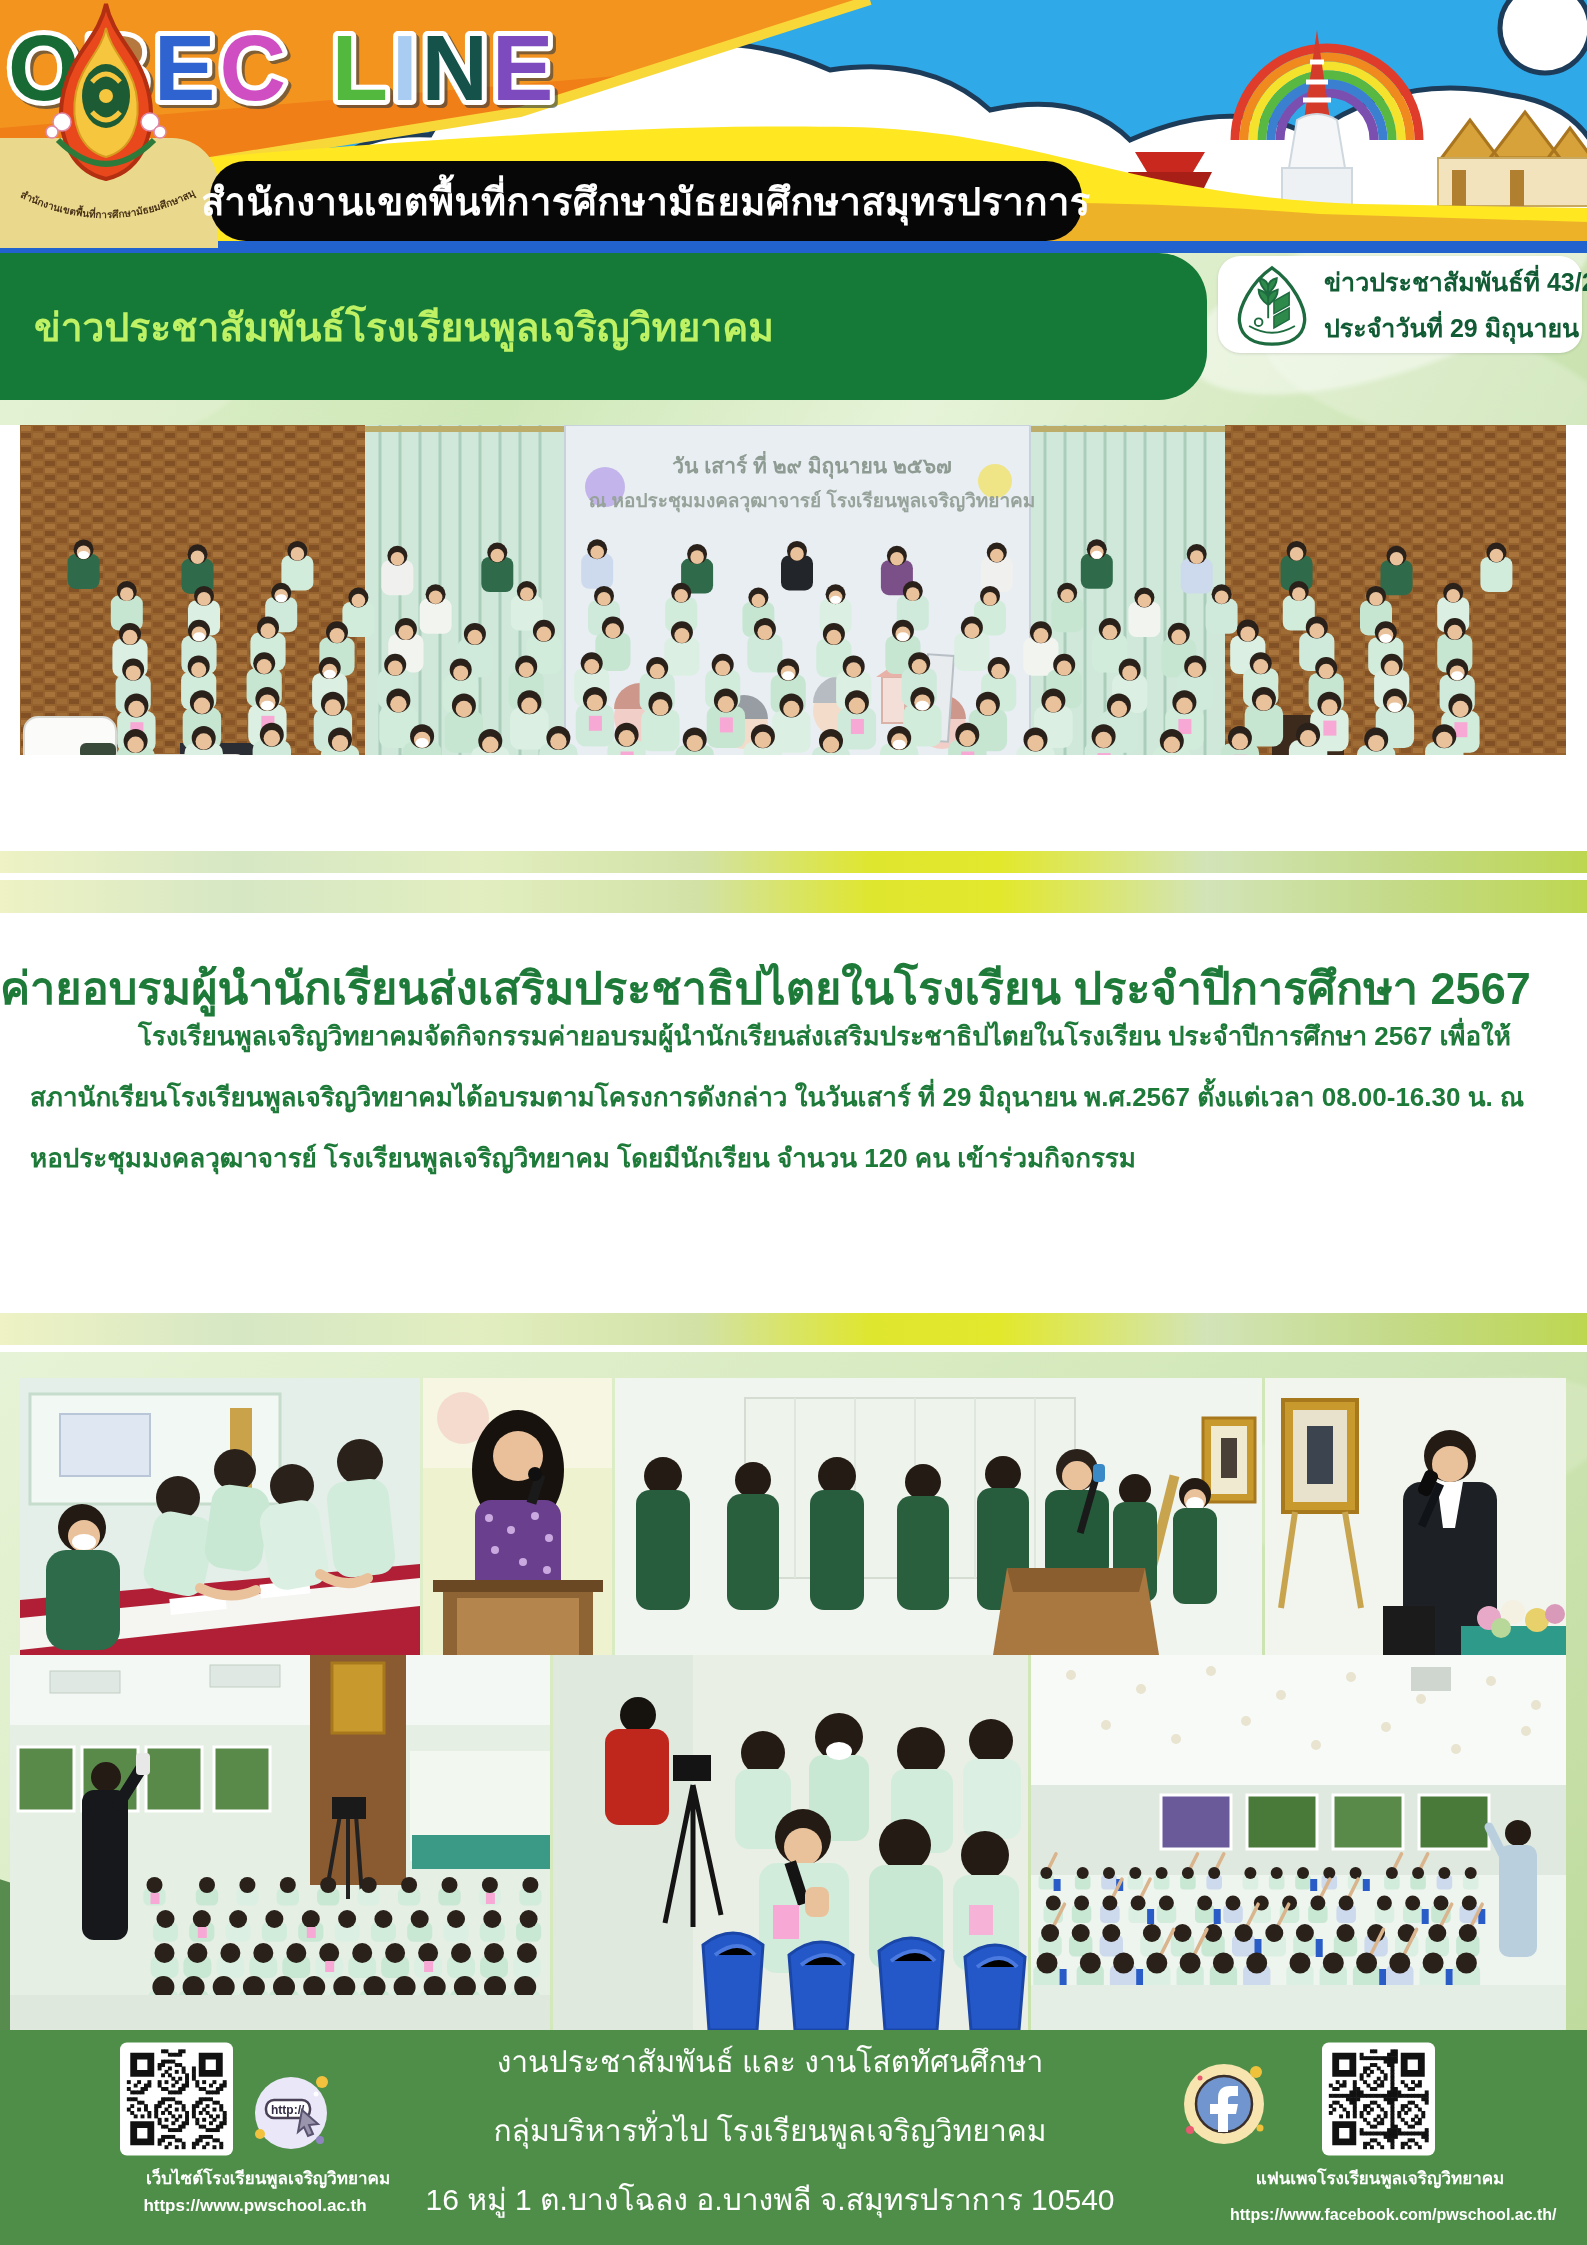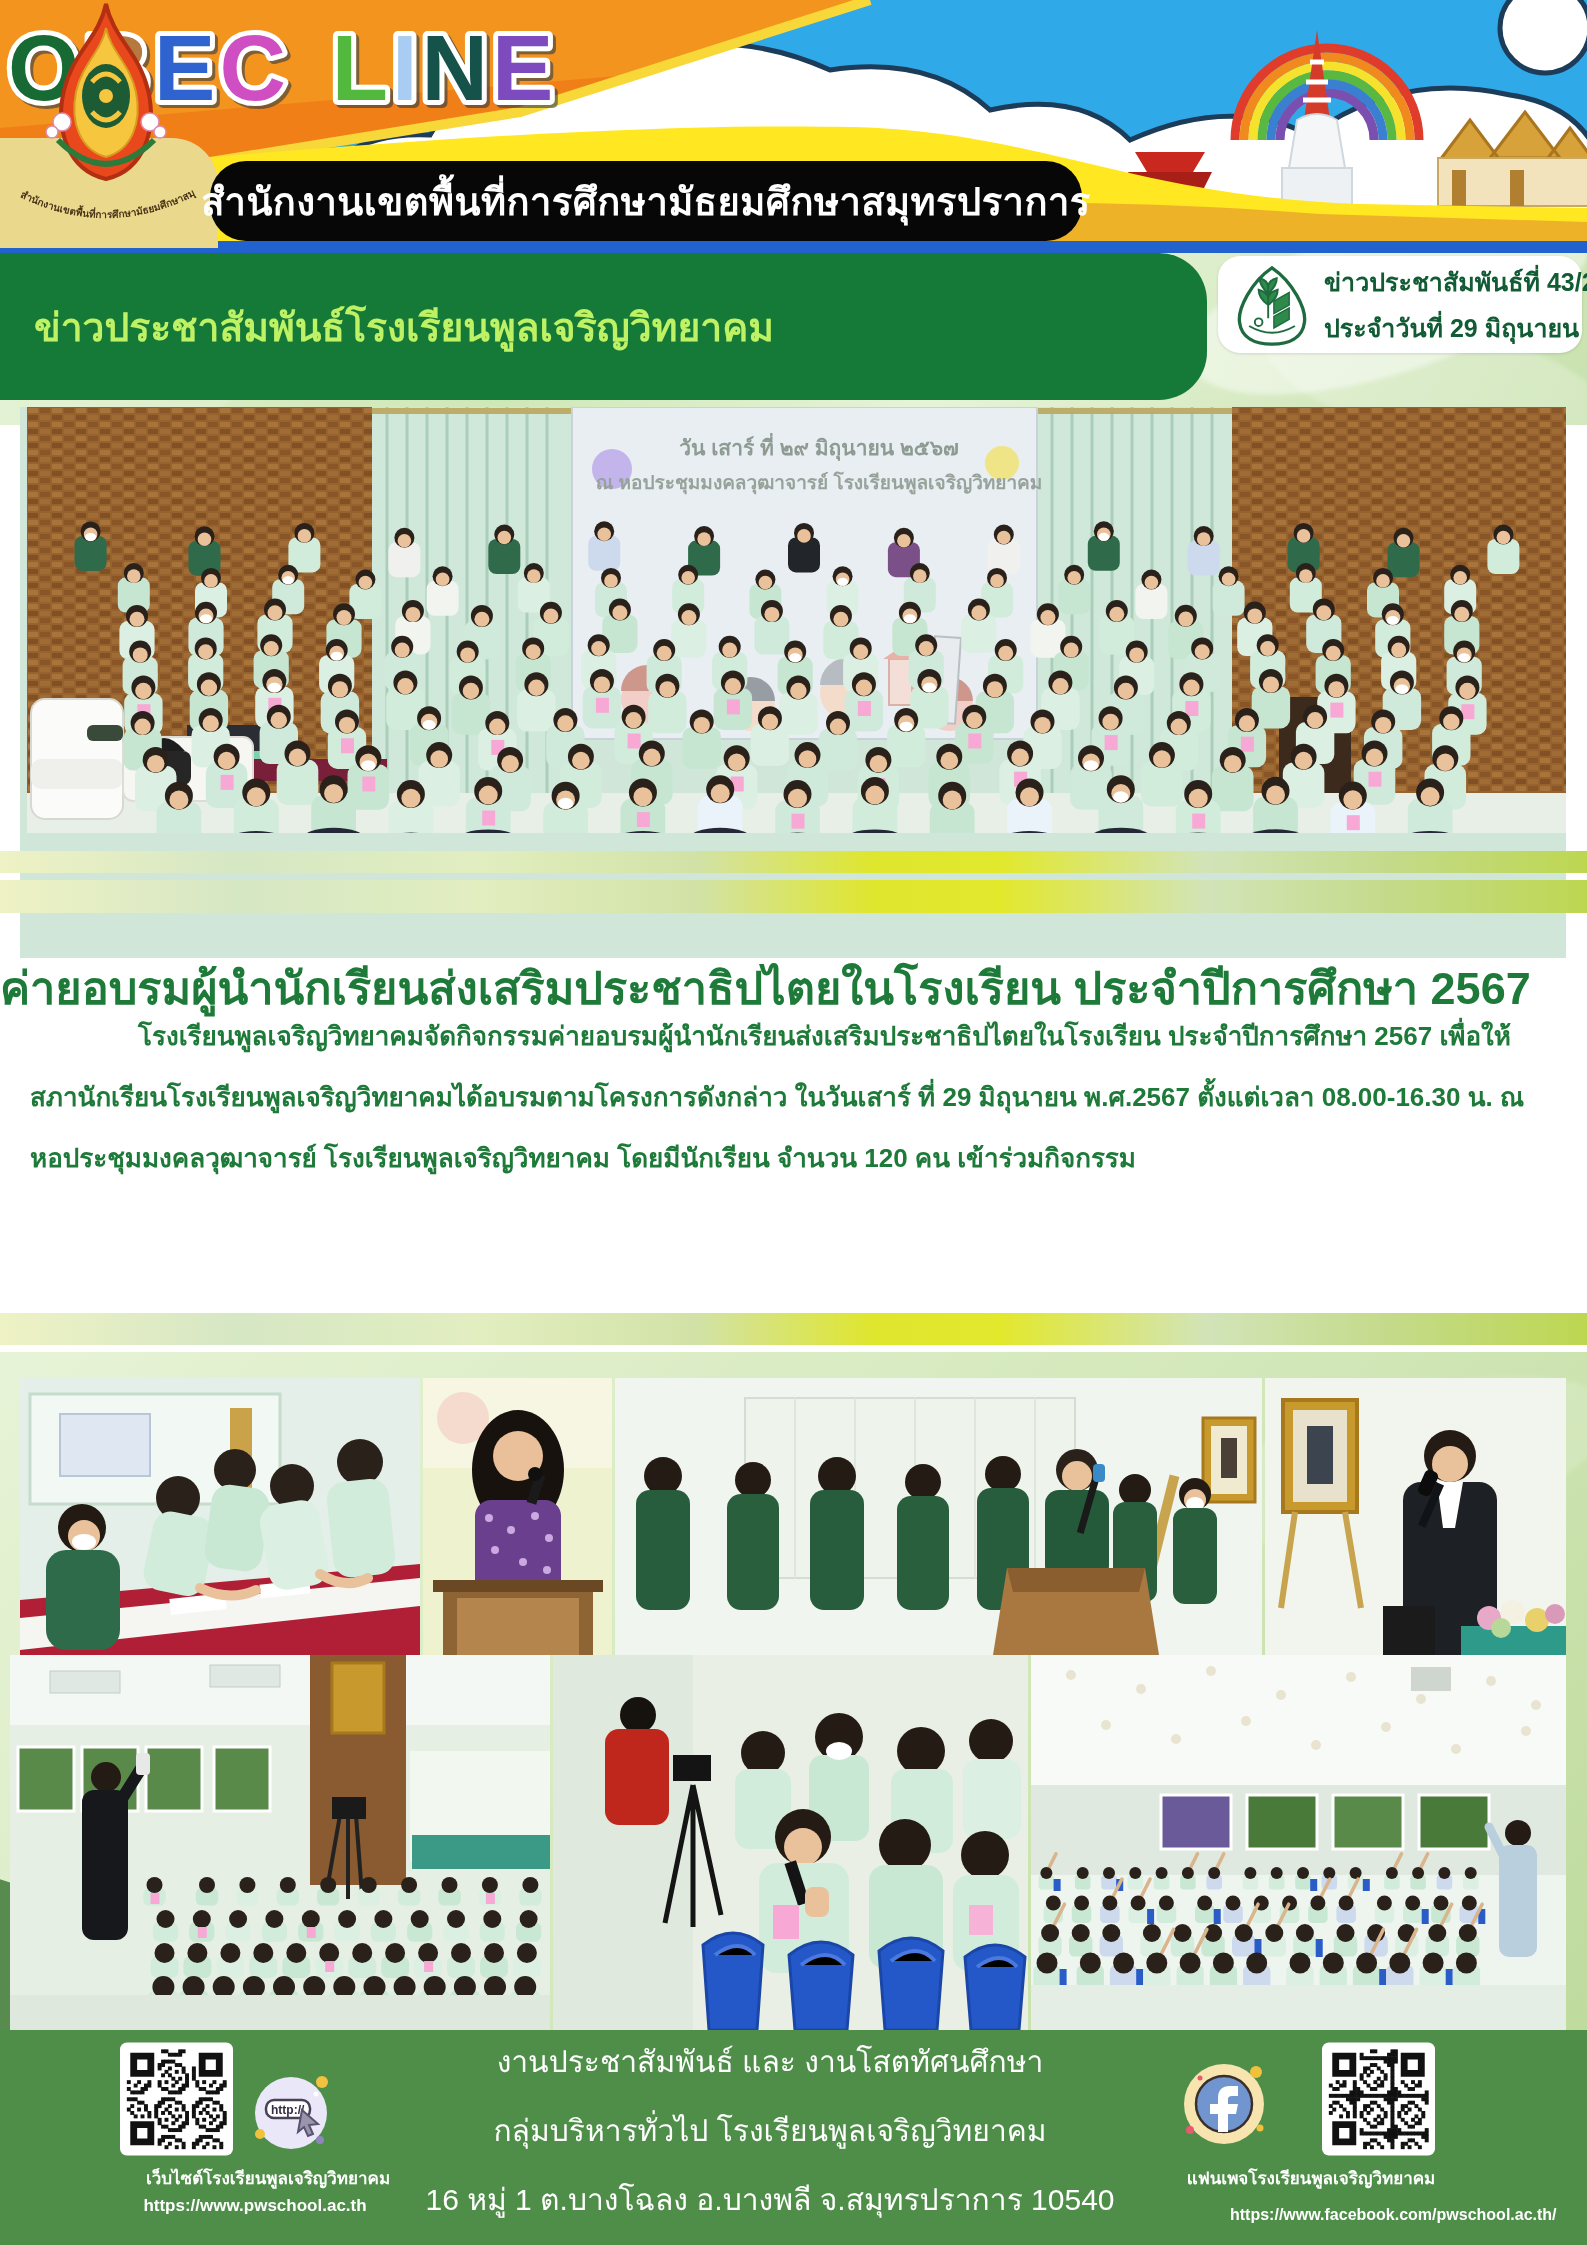--- a/index.html
+++ b/index.html
@@ -23,21 +23,21 @@
   .masthead-band{position:absolute;left:0;top:253px;width:1207px;height:147px;background:#157a38;
      border-radius:0 48px 48px 0;display:flex;align-items:center;z-index:4;}
   .masthead-band h1{margin:0 0 0 34px;color:#bef264;font-size:39px;font-weight:bold;white-space:nowrap;}
   .newsbox{position:absolute;left:1218px;top:256px;width:364px;height:97px;background:#ffffff;
      border-radius:22px;display:flex;align-items:center;z-index:4;box-shadow:0 1px 3px rgba(0,0,0,.12);}
   .newsbox .nb-text{margin-left:10px;display:flex;flex-direction:column;gap:6px;}
   .newsbox .nb-text div{color:#115c34;font-weight:bold;font-size:25px;white-space:nowrap;}
   .school-logo{flex:0 0 auto;margin-left:12px;}
 
   
-  .photo-main{position:absolute;left:20px;top:407px;width:1546px;height:551px;overflow:hidden;background:#cfe6d8;padding-left:7px;}
+  .photo-main{position:absolute;left:20px;top:425px;width:1546px;height:330px;overflow:hidden;background:#cfe6d8;}
 
   
   .band{position:absolute;left:0;width:1587px;
      background:linear-gradient(90deg,#eef2c4 0%,#d6e7c4 15%,#e2eec0 30%,#d2e2a6 44%,#dfe62e 55%,#e2e82c 63%,#d2e4b8 76%,#c4da88 88%,#bdd751 100%);}
   .band1{top:851px;height:22px;}
   .band2{top:880px;height:33px;}
   .band3{top:1313px;height:32px;}
 
   
   .headline{position:absolute;left:0;top:952px;width:1587px;text-align:left;color:#1d7a38;
@@ -1764,17 +1764,17 @@
           <rect x="27" y="29" width="1.15" height="1.15"></rect>
           <rect x="12" y="30" width="1.15" height="1.15"></rect>
           <rect x="14" y="30" width="1.15" height="1.15"></rect>
           <rect x="17" y="30" width="1.15" height="1.15"></rect>
           <rect x="20" y="30" width="1.15" height="1.15"></rect>
           <rect x="23" y="30" width="1.15" height="1.15"></rect>
           <rect x="25" y="30" width="1.15" height="1.15"></rect>
           <rect x="28" y="30" width="1.15" height="1.15"></rect>
         </g>
     </svg>
-    <div class="f-caption" style="left:1161px;top:134px;">แฟนเพจโรงเรียนพูลเจริญวิทยาคม</div>
+    <div class="f-caption" style="left:1230px;top:134px;">แฟนเพจโรงเรียนพูลเจริญวิทยาคม</div>
     <div class="f-caption" style="left:1230px;top:176px;font-size:16px;">https://www.facebook.com/pwschool.ac.th/</div>
   </div>
 
 </div>
 
 </body></html>

